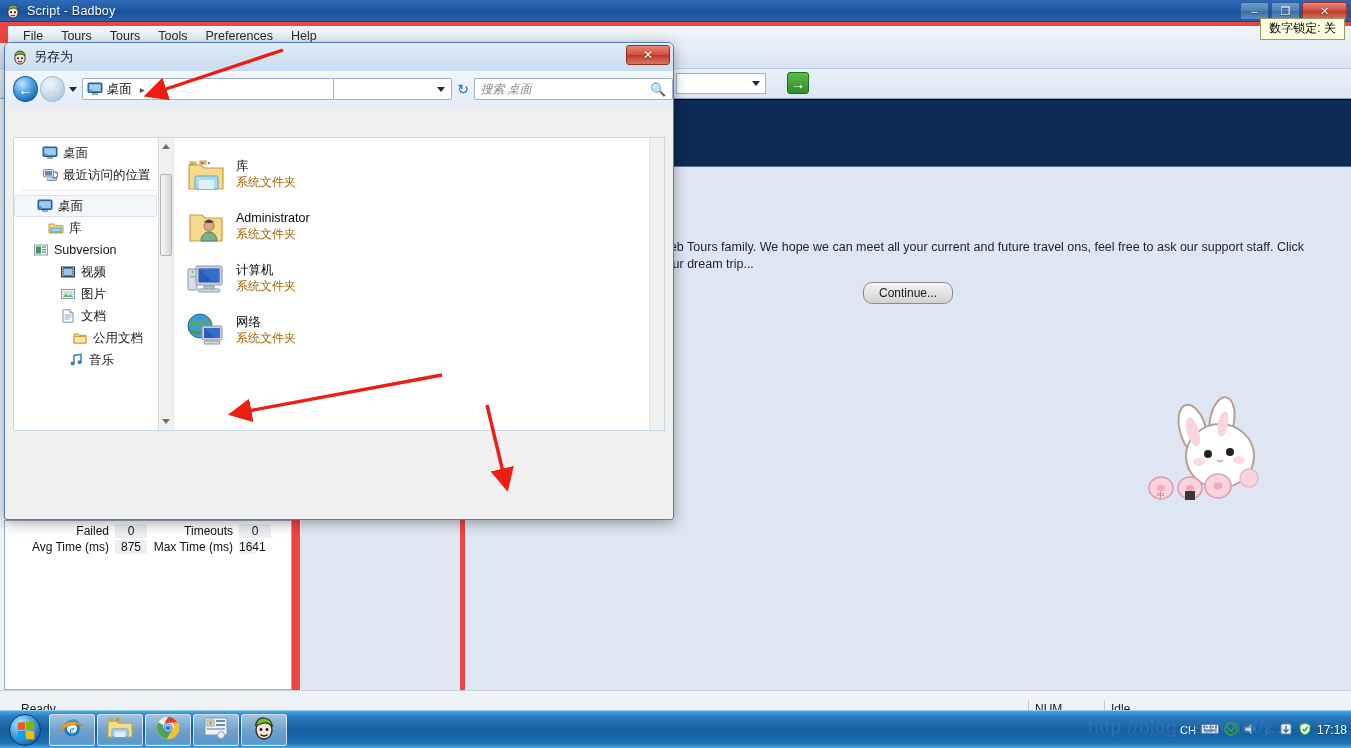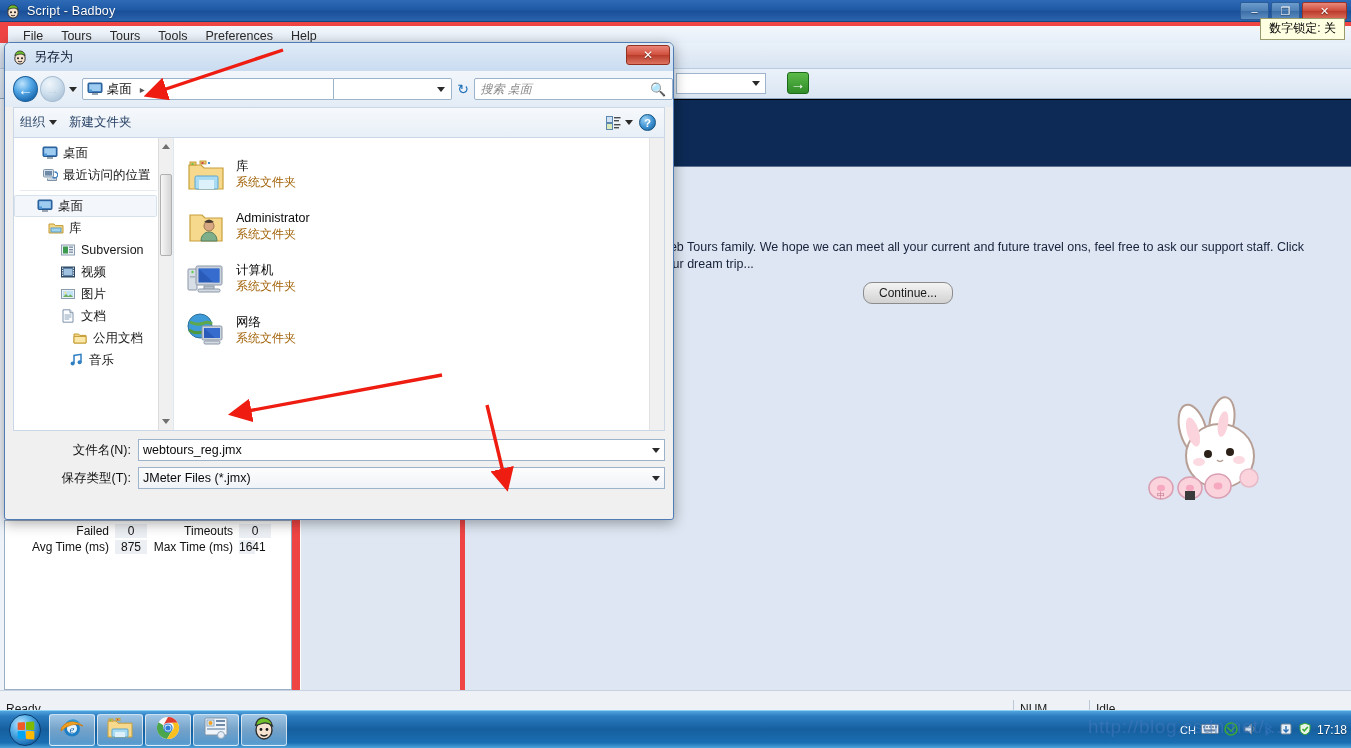--- a/index.html
+++ b/index.html
@@ -129,21 +129,21 @@
     background: #dfe7f2; border-left: 1px solid #ffffff;
   }
   .app-left-strip {
     position: absolute; left: 0px; top: 99px; width: 10px; height: 591px;
     background: #eef3fa;
   }
 
   .statusbar {
     position: absolute; left: 0; top: 690px; width: 1351px; height: 36px;
     background: #eef2f7; border-top: 1px solid #c6d2e0;
-    display: flex; align-items: center; font-size: 12px; color: #1a1a1a;
+    display: flex; align-items: center; font-size: 12px; color: #1a1a1a; padding-left: 15px;
   }
   .sb-cell { padding: 0 6px; height: 20px; display: flex; align-items: center; }
   .sb-sep { width: 1px; height: 18px; background: #bcc8d6; }
 
   
   .taskbar {
     position: absolute; left: 0; top: 710px; width: 1351px; height: 38px;
     background: linear-gradient(to bottom, #51a5dd 0%, #2b7cc0 14%, #165f9e 50%, #1a6fb3 86%, #4ea3dc 100%);
     border-top: 1px solid #8fd0f5;
     display: flex; align-items: center;
@@ -499,42 +499,20 @@
       </div>
       <div class="refresh-btn">
         <span>↻</span>
       </div>
       <div class="search-box">
         <span class="search-ph">搜索 桌面</span>
         <span class="search-icon-g">🔍</span>
       </div>
     </div>
 
-    <div class="dlg-cmdbar">
-      <span class="cmd-item">
-        <span>组织</span>
-        <span class="tri-down"></span>
-      </span>
-      <span class="cmd-item">新建文件夹</span>
-      <span class="cmd-spacer"></span>
-      <span class="cmd-item">
-        <span class="view-icon">
-          <svg width="15" height="14" viewBox="0 0 15 14">
-            <rect x="0.5" y="0.5" width="6" height="6" fill="#cfe3f5" stroke="#5d86ae"></rect>
-            <rect x="0.5" y="7.5" width="6" height="6" fill="#dbe9b8" stroke="#5d86ae"></rect>
-            <rect x="8" y="1" width="6.5" height="1.4" fill="#4a4a4a"></rect>
-            <rect x="8" y="4" width="5" height="1.4" fill="#4a4a4a"></rect>
-            <rect x="8" y="8" width="6.5" height="1.4" fill="#4a4a4a"></rect>
-            <rect x="8" y="11" width="5" height="1.4" fill="#4a4a4a"></rect>
-          </svg>
-        </span>
-        <span class="tri-down"></span>
-      </span>
-      <span class="help-circ">?</span>
-    </div>
 
     <div class="dlg-body">
 
       <div class="nav-pane">
         <div style="padding-top:4px">
           <div class="nav-item" style="padding-left:28px">
             <span class="nav-ico">
               <svg width="16" height="16" viewBox="0 0 16 16">
                   <rect x="1" y="2" width="14" height="9.5" rx="1" fill="#2f6fb5" stroke="#27598f"></rect>
                   <rect x="2.2" y="3.2" width="11.6" height="7" fill="#9ecbf0"></rect>
@@ -574,21 +552,21 @@
         <div class="nav-item" style="padding-left:34px">
           <span class="nav-ico">
             <svg width="16" height="16" viewBox="0 0 16 16">
                 <path d="M1 4h5l1.4 1.6H15V13H1z" fill="#f4d98a" stroke="#c49b33"></path>
                 <rect x="3" y="8" width="10" height="4" fill="#9fd4ef" stroke="#5e9dc4"></rect>
               </svg>
           </span>
           <span>库</span>
         </div>
 
-        <div class="nav-item" style="padding-left:46px">
+        <div class="nav-item" style="padding-left:19px">
           <span class="nav-ico">
             <svg width="16" height="16" viewBox="0 0 16 16">
                 <rect x="1.5" y="3" width="13" height="10" fill="#eef3f8" stroke="#8b9cb0"></rect>
                 <rect x="3" y="4.5" width="5" height="7" fill="#3d9b4f"></rect>
                 <rect x="9" y="4.5" width="4" height="1.3" fill="#7a8ca0"></rect>
                 <rect x="9" y="7" width="4" height="1.3" fill="#7a8ca0"></rect>
                 <rect x="9" y="9.5" width="4" height="1.3" fill="#7a8ca0"></rect>
               </svg>
           </span>
           <span>Subversion</span>
@@ -736,36 +714,20 @@
           <span>
             <div class="file-name">网络</div>
             <div class="file-sub">系统文件夹</div>
           </span>
         </div>
 
         <div class="list-scroll"></div>
       </div>
     </div>
 
-    <div class="dlg-form">
-      <div class="form-row">
-        <span class="form-label">文件名(N):</span>
-        <span class="form-field">
-          <span class="fv">webtours_reg.jmx</span>
-          <span class="tri-down"></span>
-        </span>
-      </div>
-      <div class="form-row">
-        <span class="form-label">保存类型(T):</span>
-        <span class="form-field combo">
-          <span class="fv">JMeter Files (*.jmx)</span>
-          <span class="tri-down"></span>
-        </span>
-      </div>
-    </div>
 
     <div class="dlg-footer">
       
       
       
       
     </div>
   </div>
 
   <svg class="arrow-layer" width="1351" height="748" viewBox="0 0 1351 748">

